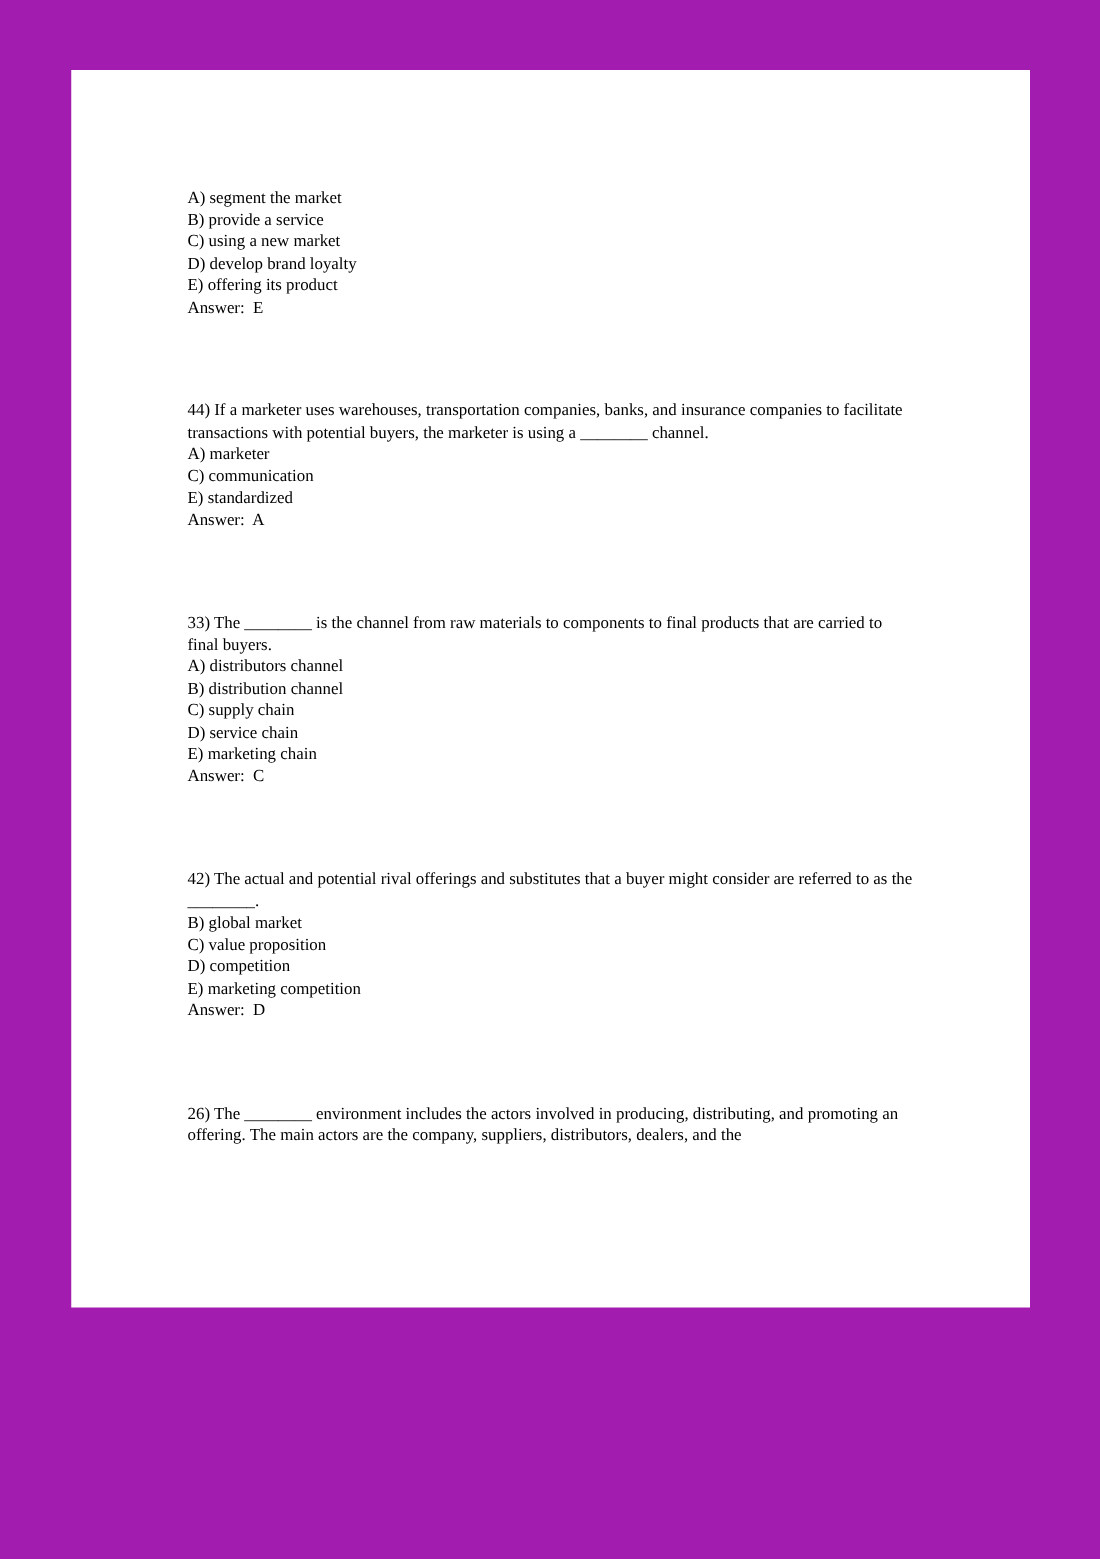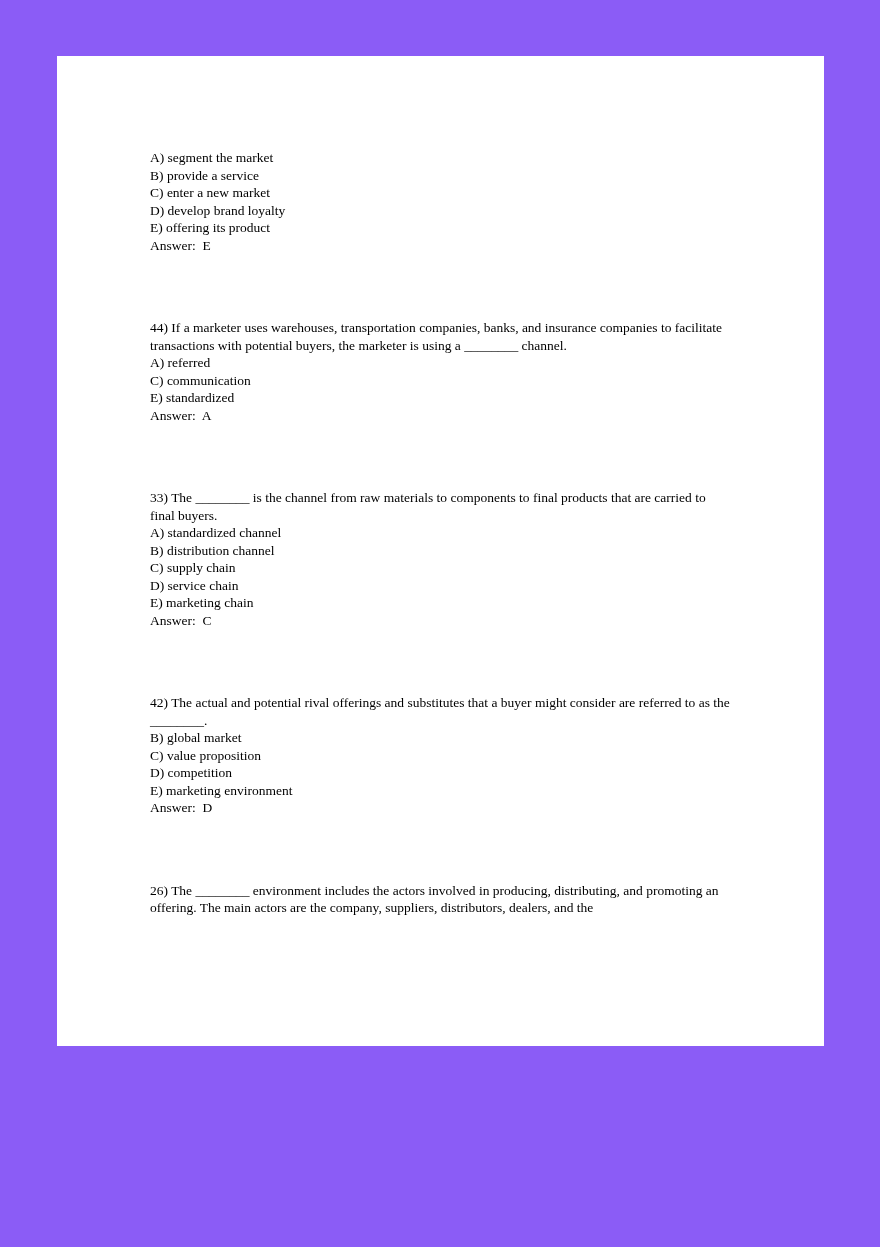--- a/index.html
+++ b/index.html
@@ -7,21 +7,21 @@
     padding: 0;
     background: #000000;
     width: 880px;
     height: 1247px;
     font-family: "Liberation Serif", serif;
   }
   .canvas {
     position: relative;
     width: 880px;
     height: 1247px;
-    background: #8b5cf6;
+    background: #a21caf;
     overflow: hidden;
   }
   .page {
     position: absolute;
     left: 57px;
     top: 56px;
     width: 767px;
     height: 990px;
     background: #ffffff;
     box-sizing: border-box;
@@ -45,50 +45,50 @@
 </head>
 <body>
 
 <div class="canvas">
   <div class="page">
     <div class="content">
 
       <div class="block">
         <div class="line">A) segment the market</div>
         <div class="line">B) provide a service</div>
-        <div class="line">C) enter a new market</div>
+        <div class="line">C) using a new market</div>
         <div class="line">D) develop brand loyalty</div>
         <div class="line">E) offering its product</div>
         <div class="line">Answer:  E</div>
       </div>
 
       <div class="block">
         <div class="line">44) If a marketer uses warehouses, transportation companies, banks, and insurance companies to facilitate transactions with potential buyers, the marketer is using a ________ channel.</div>
-        <div class="line">A) referred</div>
+        <div class="line">A) marketer</div>
         <div class="line">C) communication</div>
         <div class="line">E) standardized</div>
         <div class="line">Answer:  A</div>
       </div>
 
       <div class="block">
         <div class="line">33) The ________ is the channel from raw materials to components to final products that are carried to final buyers.</div>
-        <div class="line">A) standardized channel</div>
+        <div class="line">A) distributors channel</div>
         <div class="line">B) distribution channel</div>
         <div class="line">C) supply chain</div>
         <div class="line">D) service chain</div>
         <div class="line">E) marketing chain</div>
         <div class="line">Answer:  C</div>
       </div>
 
       <div class="block">
         <div class="line">42) The actual and potential rival offerings and substitutes that a buyer might consider are referred to as the ________.</div>
         <div class="line">B) global market</div>
         <div class="line">C) value proposition</div>
         <div class="line">D) competition</div>
-        <div class="line">E) marketing environment</div>
+        <div class="line">E) marketing competition</div>
         <div class="line">Answer:  D</div>
       </div>
 
       <div class="block">
         <div class="line">26) The ________ environment includes the actors involved in producing, distributing, and promoting an offering. The main actors are the company, suppliers, distributors, dealers, and the</div>
       </div>
 
     </div>
   </div>
 </div>

